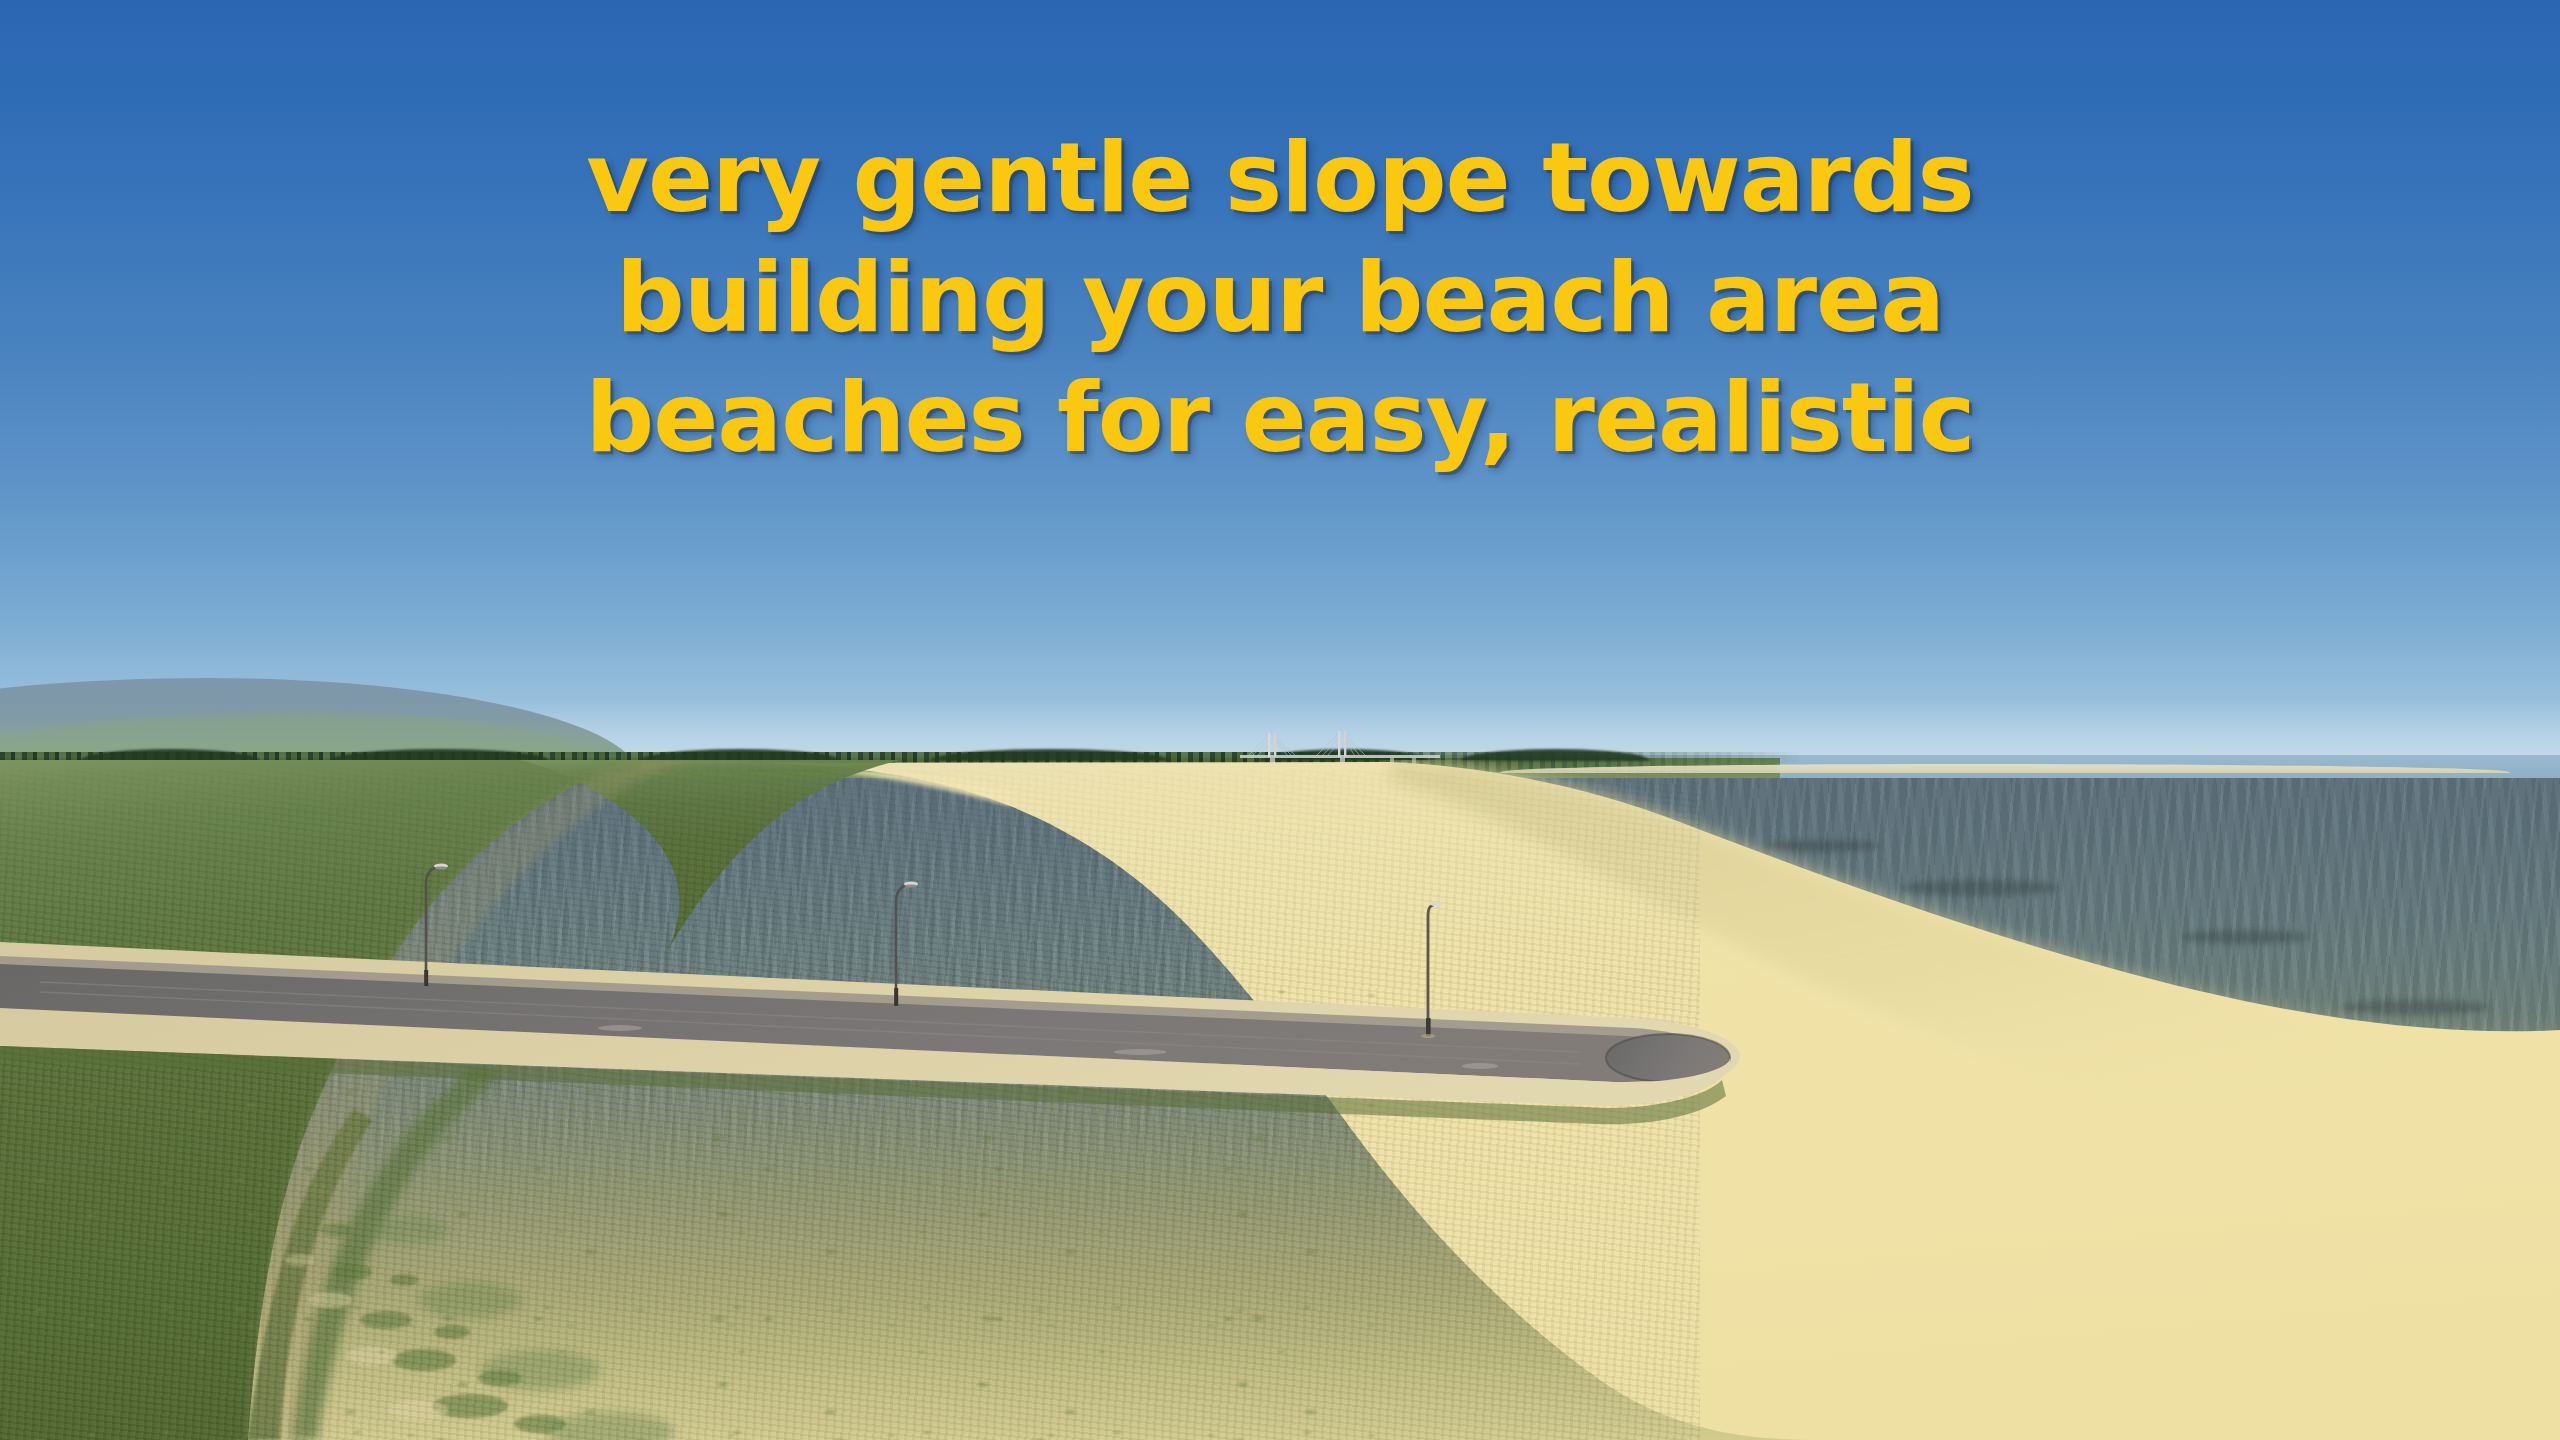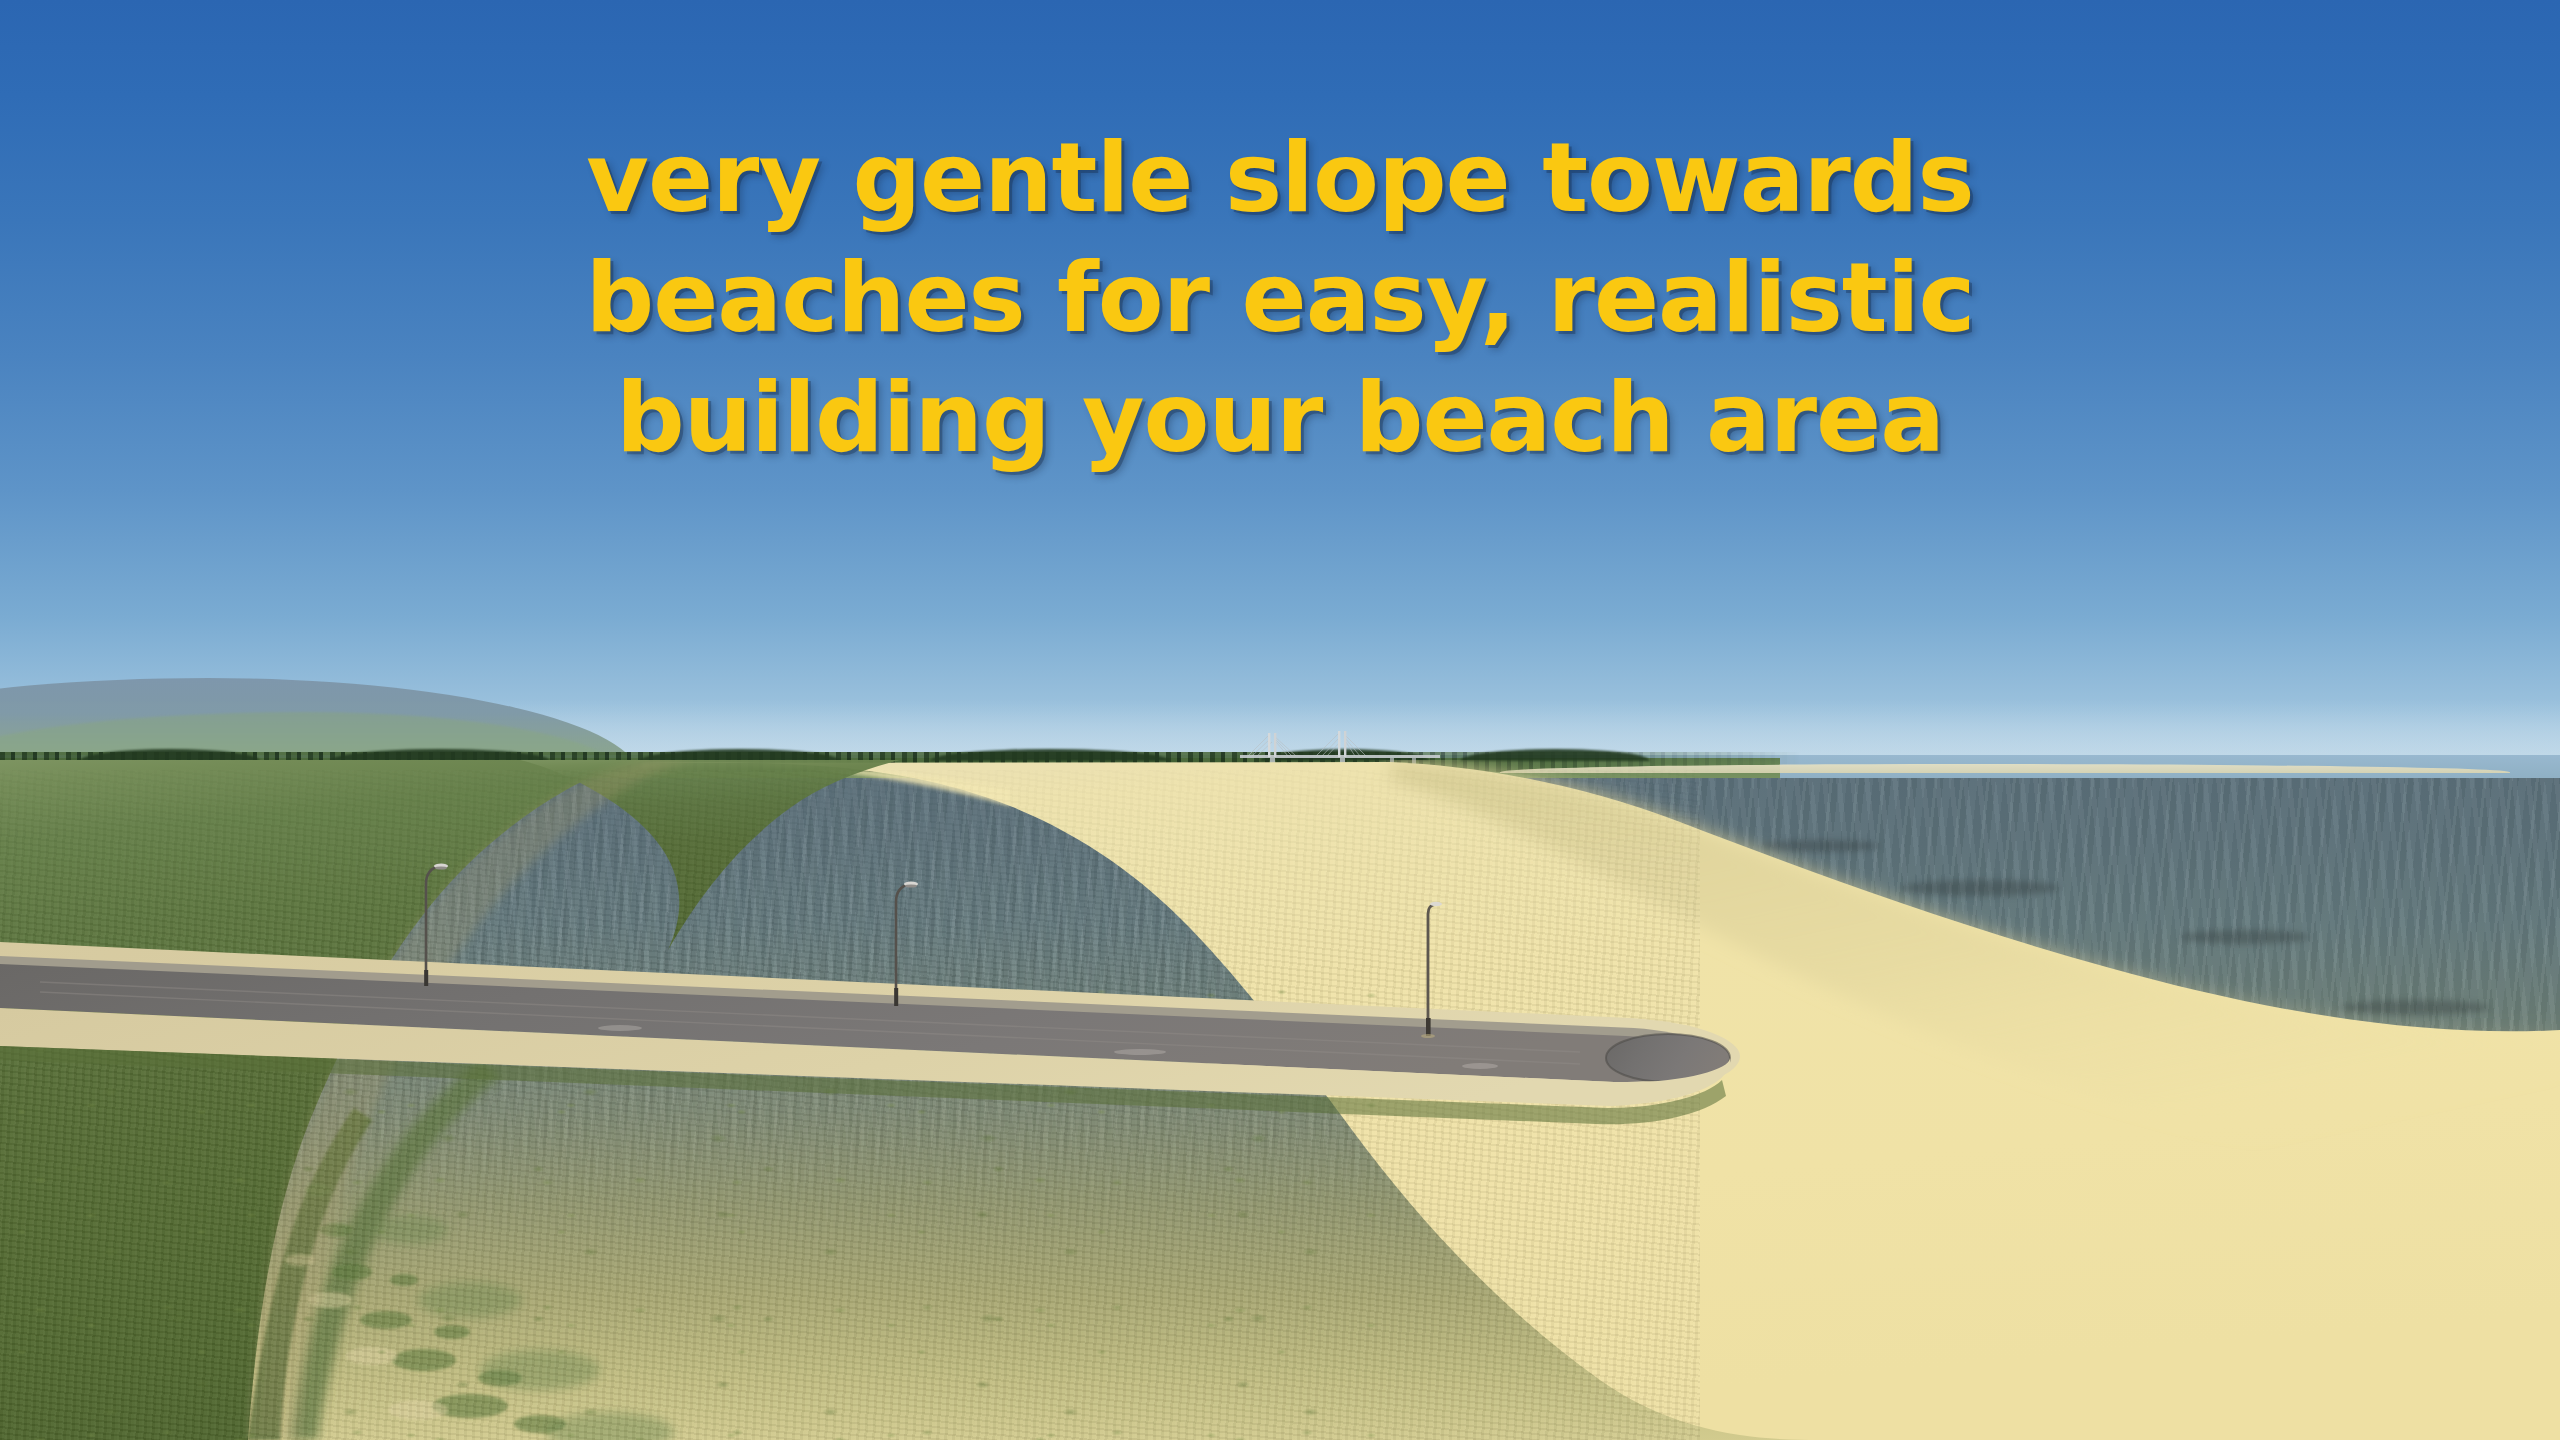--- a/index.html
+++ b/index.html
@@ -463,17 +463,17 @@
     <svg width="36" height="136" viewBox="0 0 36 136">
       <path d="M 12,136 L 12,14 C 12,8 14,5 20,4" stroke="#5d574f" stroke-width="2.8" fill="none"></path>
       <ellipse cx="20" cy="4" rx="6" ry="2.2" fill="#dcd9d2"></ellipse>
       <rect x="10" y="118" width="4.6" height="18" fill="#3d3933"></rect>
       <ellipse cx="12" cy="136" rx="7" ry="2" fill="#b9ab7e" opacity="0.6"></ellipse>
     </svg>
   </div>
 
   <div class="caption">
     <span class="caption-line">very gentle slope towards</span>
+    <span class="caption-line">building your beach area</span>
     <span class="caption-line">beaches for easy, realistic</span>
-    <span class="caption-line">building your beach area</span>
   </div>
 
 </div>
 
 </body></html>

